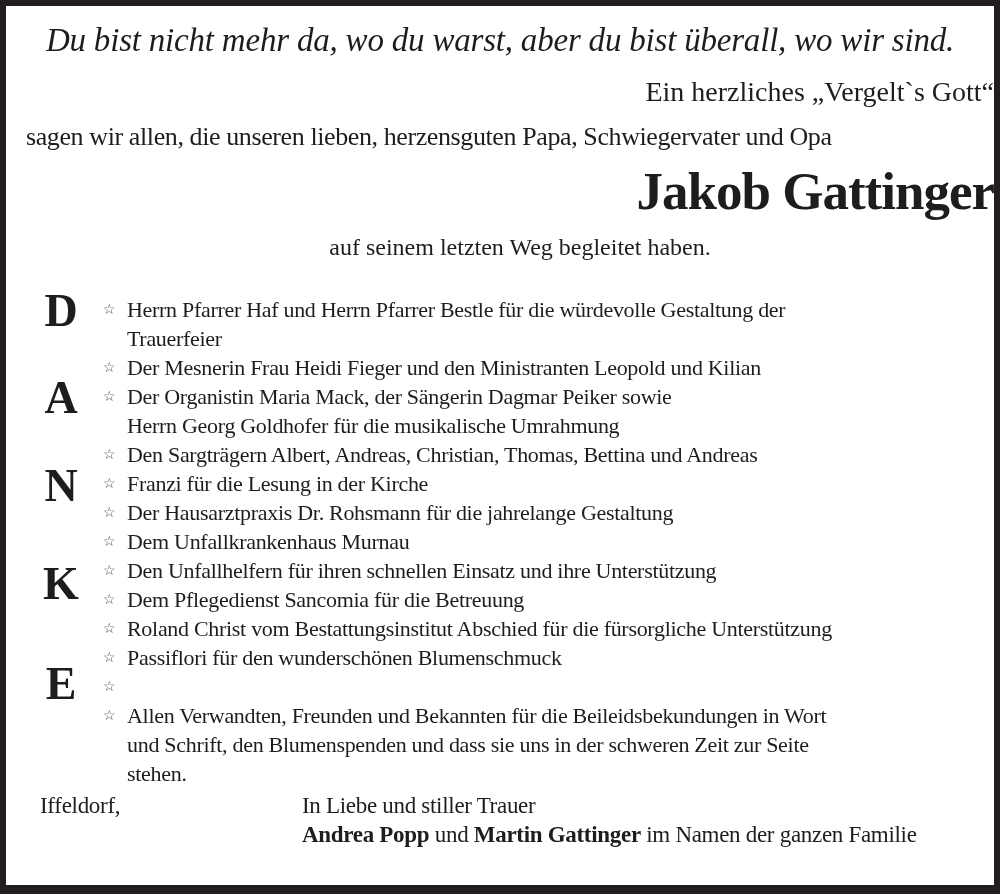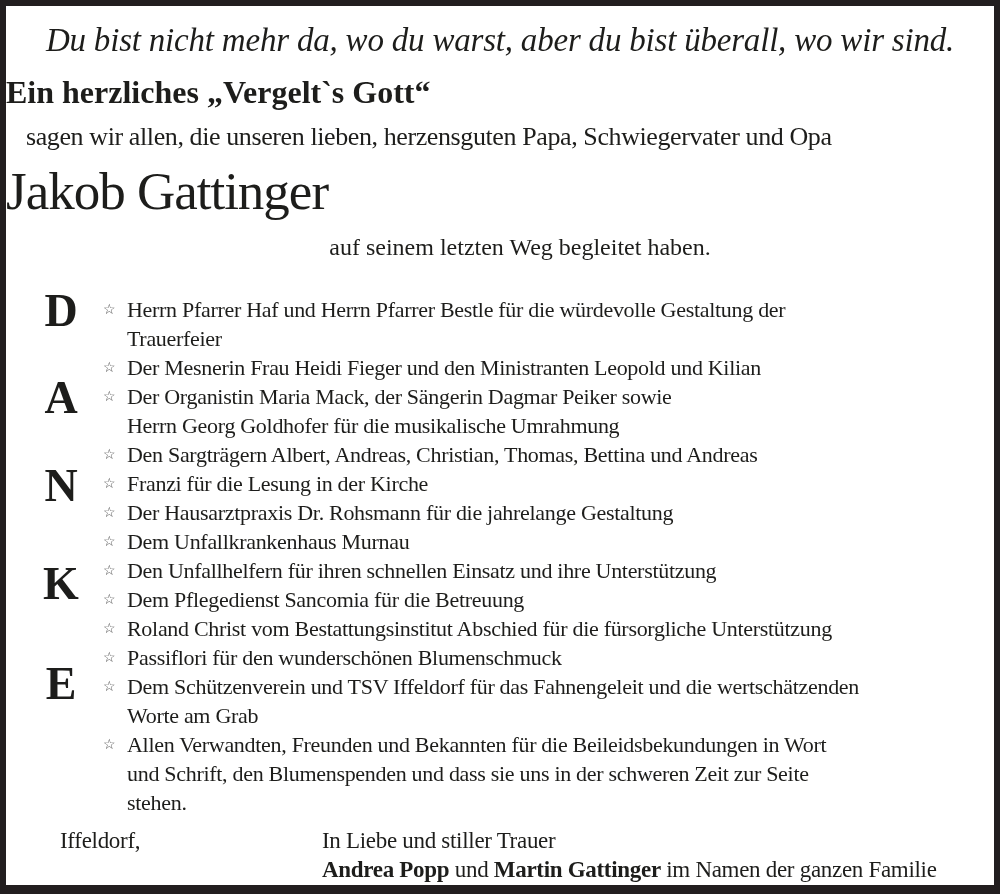--- a/index.html
+++ b/index.html
@@ -19,38 +19,38 @@
   .epigraph {
     margin: 20px 30px 0;
     font-size: 33px;
     line-height: 28px;
     font-style: italic;
     text-align: center;
     letter-spacing: -0.2px;
   }
   .headline {
     margin: 20px 0 0;
-    font-size: 32px;
+    font-size: 28px;
     line-height: 36px;
-    font-weight: bold;
-    text-align: left;
+    font-weight: normal;
+    text-align: right;
   }
   .intro {
     margin: 11px 20px 0;
     font-size: 26px;
     line-height: 32px;
     text-align: left;
     letter-spacing: -0.4px;
   }
   .deceased-name {
     margin: 8px 0 0;
     font-size: 53px;
     line-height: 60px;
-    font-weight: normal;
-    text-align: left;
+    font-weight: bold;
+    text-align: right;
     letter-spacing: -1px;
   }
   .subline {
     margin: 12px 0 0;
     font-size: 24px;
     line-height: 28px;
     text-align: center;
     padding-left: 40px;
   }
 
@@ -89,22 +89,22 @@
     width: 24px;
     font-family: "DejaVu Sans", sans-serif;
     font-size: 14px;
     line-height: 29px;
     color: #4d4d4d;
   }
   .item-text { white-space: pre-line; }
 
   .footer {
     display: flex;
-    margin-top: 9px;
-    padding-left: 54px;
+    margin-top: 3px;
+    padding-left: 34px;
     font-size: 23px;
     line-height: 29px;
     letter-spacing: -0.3px;
   }
   .place-date { flex: 0 0 262px; width: 262px; }
   .bold { font-weight: bold; }
 </style>
 </head>
 <body>
 
@@ -169,22 +169,20 @@
       <li class="thanks-item">
         <span class="star">☆</span>
         <span class="item-text">Roland Christ vom Bestattungsinstitut Abschied für die fürsorgliche Unterstützung</span>
       </li>
       <li class="thanks-item">
         <span class="star">☆</span>
         <span class="item-text">Passiflori für den wunderschönen Blumenschmuck</span>
       </li>
       <li class="thanks-item">
         <span class="star">☆</span>
-        <span class="item-text">Dem Schützenverein und TSV Iffeldorf für das Fahnengeleit und die wertschätzenden
-Worte am Grab</span>
       </li>
       <li class="thanks-item">
         <span class="star">☆</span>
         <span class="item-text">Allen Verwandten, Freunden und Bekannten für die Beileidsbekundungen in Wort
 und Schrift, den Blumenspenden und dass sie uns in der schweren Zeit zur Seite
 stehen.</span>
       </li>
     </ul>
   </div>
 

